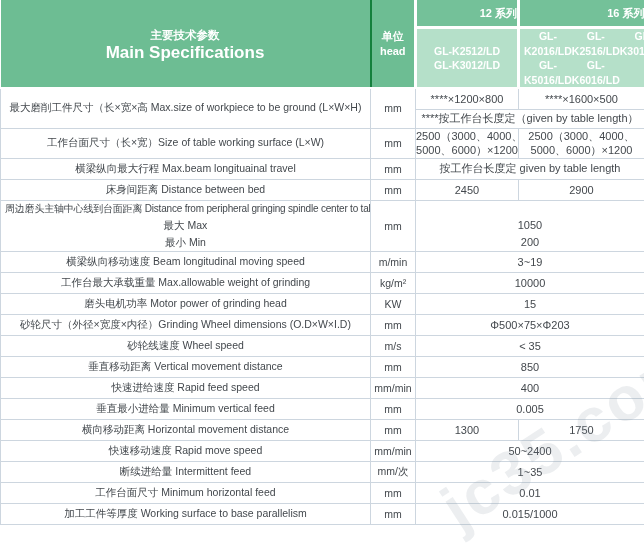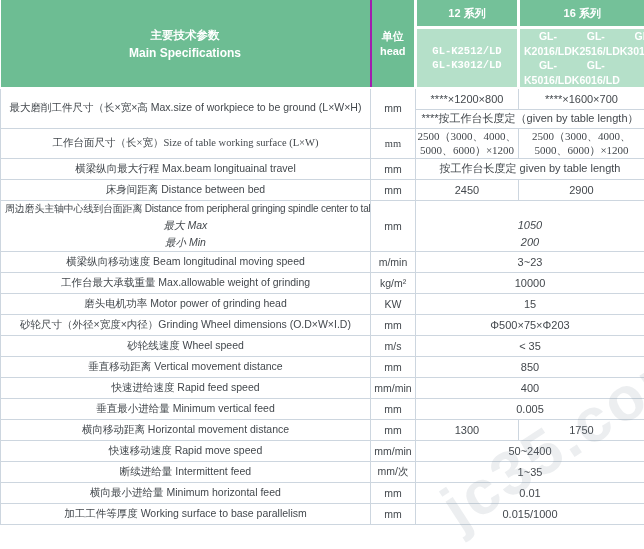--- a/index.html
+++ b/index.html
@@ -4,40 +4,40 @@
 <style>
   html,body{margin:0;padding:0;}
   body{font-family:"Liberation Sans","DejaVu Sans",sans-serif;background:#fff;}
   .page{position:relative;width:644px;height:549px;background:#fff;overflow:hidden;}
 
   table{border-collapse:collapse;table-layout:fixed;width:644px;}
   td,th{padding:0;margin:0;}
 
   
   thead th{border:0;font-weight:bold;color:#ffffff;vertical-align:middle;text-align:center;}
-  th.hd-main{background:#6dbd93;border-right:2px solid #a21caf;border-bottom:2px solid #ffffff;}
+  th.hd-main{background:#6dbd93;border-right:2px solid #15803d;border-bottom:2px solid #ffffff;}
   th.hd-unit{background:#6dbd93;border-right:3px solid #ffffff;border-bottom:2px solid #ffffff;font-size:11px;line-height:15px;}
-  th.hd-band{background:#74c199;border-bottom:3px solid #ffffff;font-size:11px;height:26px;}
+  th.hd-band{background:#74c199;border-bottom:3px solid #ffffff;font-size:11px;height:26px;text-align:right;}
   th.hd-band.first{border-right:3px solid #ffffff;}
   th.hd-models{background:#b5e0c9;border-bottom:2px solid #ffffff;font-size:10.5px;height:44px;}
   th.hd-models.first{border-right:3px solid #ffffff;}
   .hd-title-zh{font-size:11.5px;line-height:18px;}
-  .hd-title-en{font-size:12px;line-height:18px;}
-  .models-list div{line-height:14.5px;font-family:Liberation Mono, monospace;}
+  .hd-title-en{font-size:17px;line-height:18px;}
+  .models-list div{line-height:14.5px;}
   .models-grid{display:grid;grid-template-columns:1fr 1fr 1fr 1fr;line-height:14.5px;padding:0 4px;text-align:center;}
 
   
   tbody td{border:1px solid #cdd6df;font-size:10.5px;color:#43484d;text-align:center;
            vertical-align:middle;white-space:nowrap;overflow:hidden;background:#fff;}
   .c-val{font-size:11px;margin-top:47px;}
   .two div{line-height:14.5px;font-size:11px;}
-  .h21{height:21px;} .h19{height:19px;} .h30{height:30px;font-family:Liberation Serif, serif;} .h50{height:50px;}
+  .h21{height:21px;} .h19{height:19px;} .h30{height:30px;} .h50{height:50px;}
   .r5name{text-align:center;}
   .r5l1{font-size:10px;line-height:16px;text-align:left;padding-left:4px;letter-spacing:-0.2px;}
-  .r5line{line-height:17px;font-style:italic;}
+  .r5line{line-height:17px;}
   .r5sp{height:16px;}
   .note{font-size:11px;}
 
   
   .watermark{position:absolute;left:448px;top:478px;transform:rotate(-33deg);transform-origin:left center;
              font-size:62px;font-weight:bold;letter-spacing:3px;color:rgba(140,156,168,0.17);
              pointer-events:none;white-space:nowrap;}
 </style>
 </head>
 <body>
@@ -81,21 +81,21 @@
           </div>
         </th>
       </tr>
     </thead>
     <tbody>
 
       <tr class="h21">
         <td class="c-name" rowspan="2">最大磨削工件尺寸（长×宽×高 Max.size of workpiece to be ground (L×W×H)</td>
         <td class="c-unit" rowspan="2">mm</td>
         <td class="c-val">****×1200×800</td>
-        <td class="c-val">****×1600×700</td>
+        <td class="c-val">****×1600×500</td>
       </tr>
       <tr class="h19">
         <td class="c-val note" colspan="2">****按工作台长度定（given by table length）</td>
       </tr>
 
       <tr class="h30">
         <td class="c-name">工作台面尺寸（长×宽）Size of table working surface (L×W)</td>
         <td class="c-unit">mm</td>
         <td class="c-val two">
           <div>2500（3000、4000、</div>
@@ -130,21 +130,21 @@
         <td class="c-val" colspan="2">
           <div class="r5sp"></div>
           <div class="r5line">1050</div>
           <div class="r5line">200</div>
         </td>
       </tr>
 
       <tr class="h21">
         <td class="c-name">横梁纵向移动速度 Beam longitudinal moving speed</td>
         <td class="c-unit">m/min</td>
-        <td class="c-val" colspan="2">3~23</td>
+        <td class="c-val" colspan="2">3~19</td>
       </tr>
 
       <tr class="h21">
         <td class="c-name">工作台最大承载重量 Max.allowable weight of grinding</td>
         <td class="c-unit">kg/m²</td>
         <td class="c-val" colspan="2">10000</td>
       </tr>
 
       <tr class="h21">
         <td class="c-name">磨头电机功率 Motor power of grinding head</td>
@@ -195,21 +195,21 @@
         <td class="c-val" colspan="2">50~2400</td>
       </tr>
 
       <tr class="h21">
         <td class="c-name">断续进给量 Intermittent feed</td>
         <td class="c-unit">mm/次</td>
         <td class="c-val" colspan="2">1~35</td>
       </tr>
 
       <tr class="h21">
-        <td class="c-name">横向最小进给量 Minimum horizontal feed</td>
+        <td class="c-name">工作台面尺寸 Minimum horizontal feed</td>
         <td class="c-unit">mm</td>
         <td class="c-val" colspan="2">0.01</td>
       </tr>
 
       <tr class="h21">
         <td class="c-name">加工工件等厚度 Working surface to base parallelism</td>
         <td class="c-unit">mm</td>
         <td class="c-val" colspan="2">0.015/1000</td>
       </tr>
 

